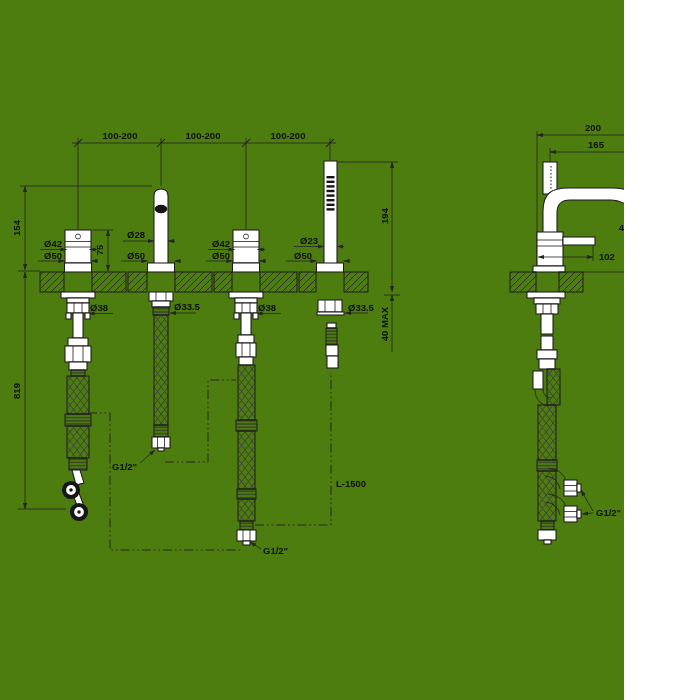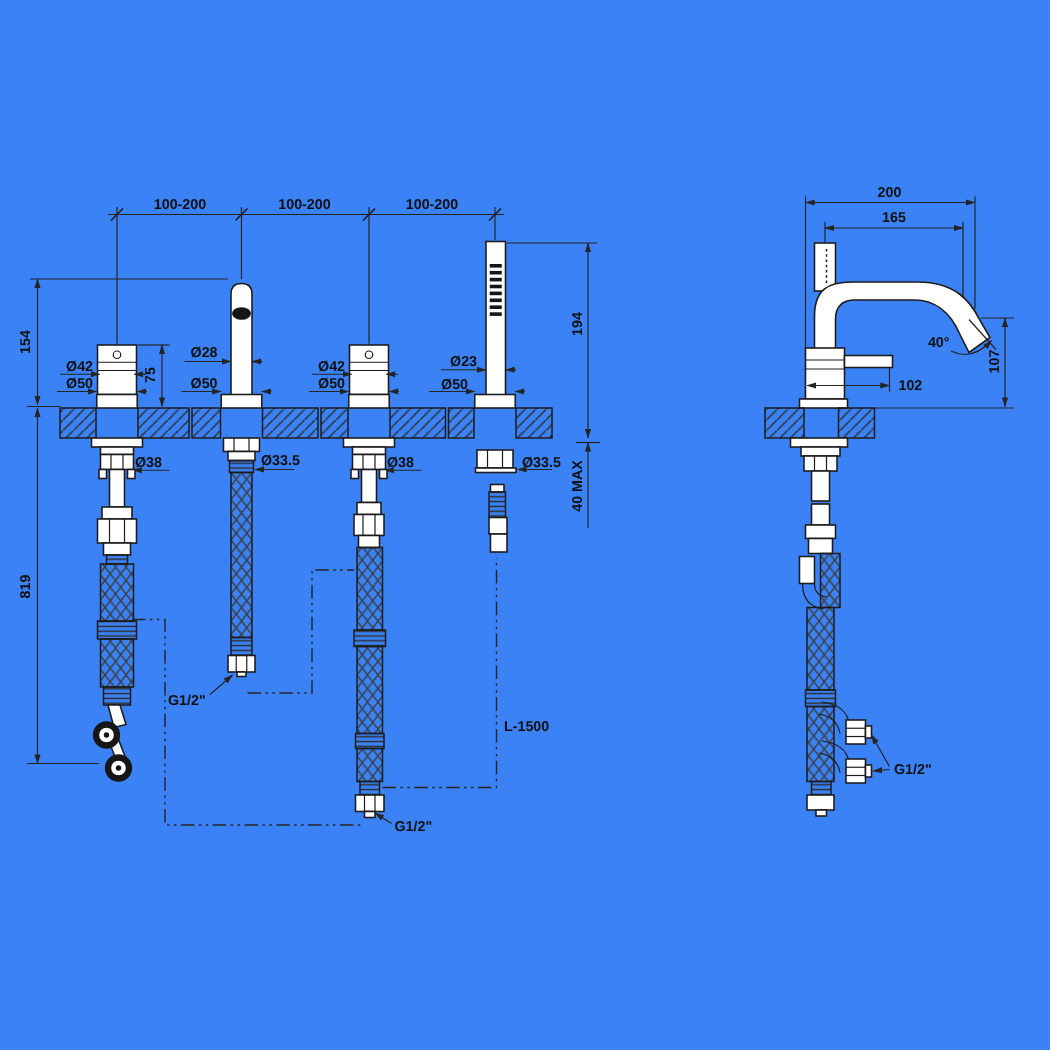--- a/index.html
+++ b/index.html
@@ -1,16 +1,16 @@
 <!DOCTYPE html>
 <html><head>
 <meta charset="utf-8">
 <style>
   html,body{margin:0;padding:0;background:#fff;}
-  .stage{position:relative;width:700px;height:700px;background:#3b82f6;overflow:hidden;
+  .stage{position:relative;width:624px;height:700px;background:#4d7c0f;overflow:hidden;
          font-family:"Liberation Sans","DejaVu Sans",sans-serif;}
   svg text{font:700 9.5px "Liberation Sans","DejaVu Sans",sans-serif;fill:#101010;}
   .o  {fill:#ffffff;stroke:#1c1c1c;stroke-width:1.05;}
   .oL {fill:none;stroke:#1c1c1c;stroke-width:1.05;}
   .f  {fill:none;stroke:#1c1c1c;stroke-width:0.8;}
   .d  {fill:none;stroke:#242424;stroke-width:0.8;}
   .ph {fill:none;stroke:#242424;stroke-width:0.95;stroke-dasharray:9 3 1.6 3 1.6 3;}
   .hb {fill:url(#braid);stroke:#1c1c1c;stroke-width:1;}
   .hr {fill:url(#ribs);stroke:#1c1c1c;stroke-width:1;}
   .ha {fill:url(#hatch);stroke:#1c1c1c;stroke-width:1;}

